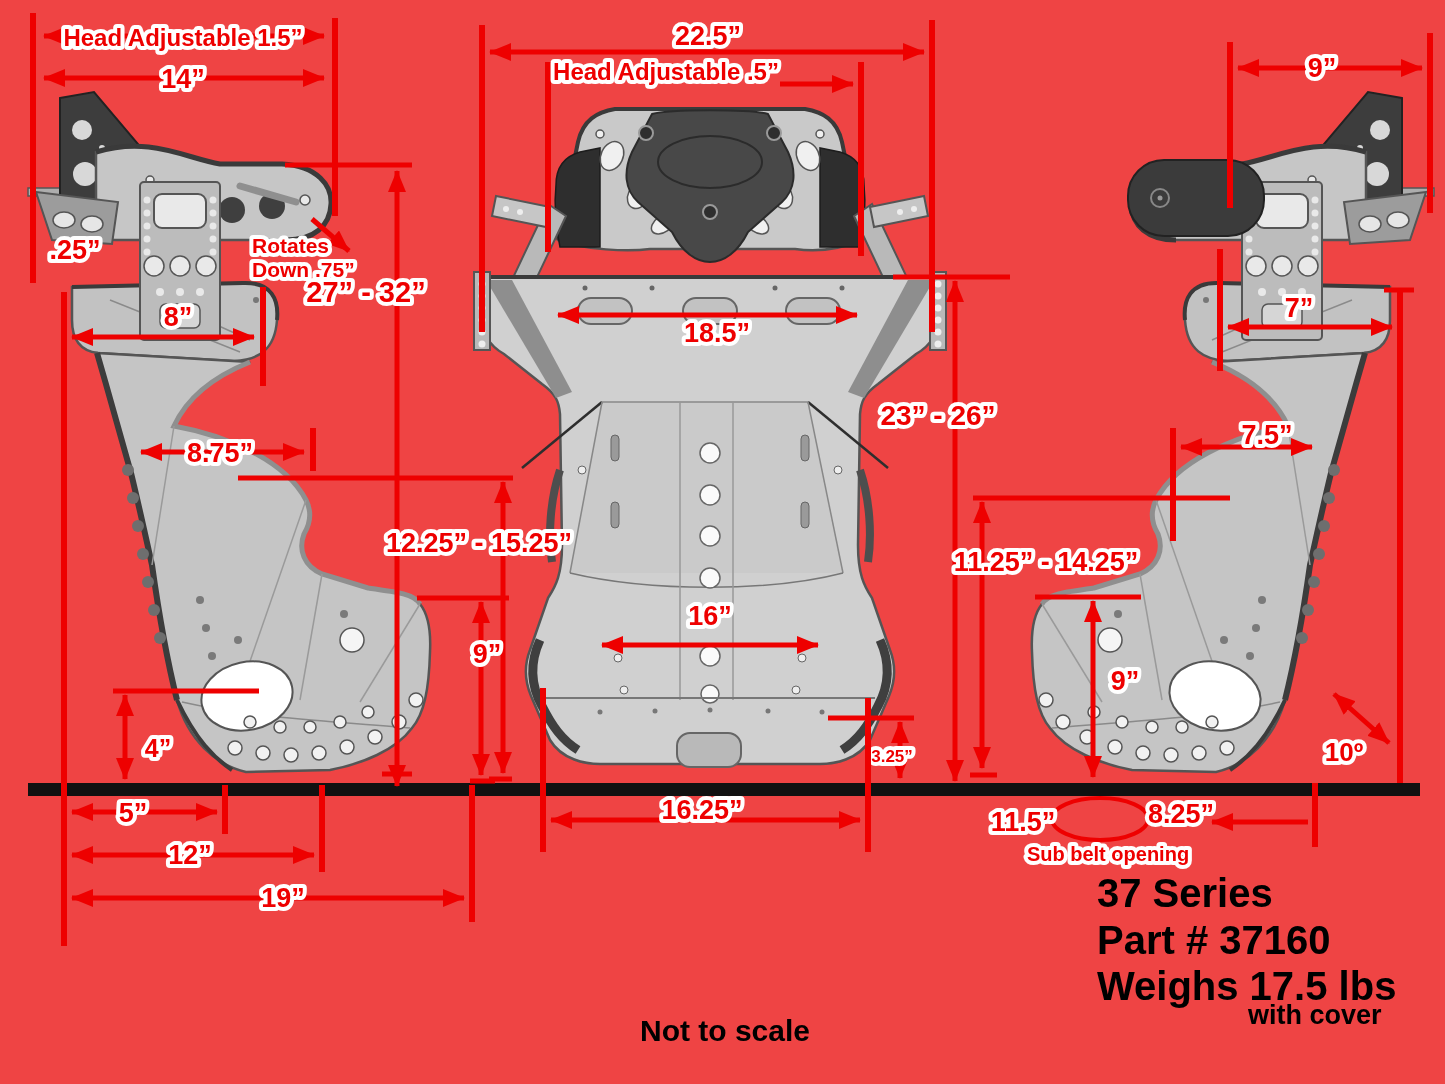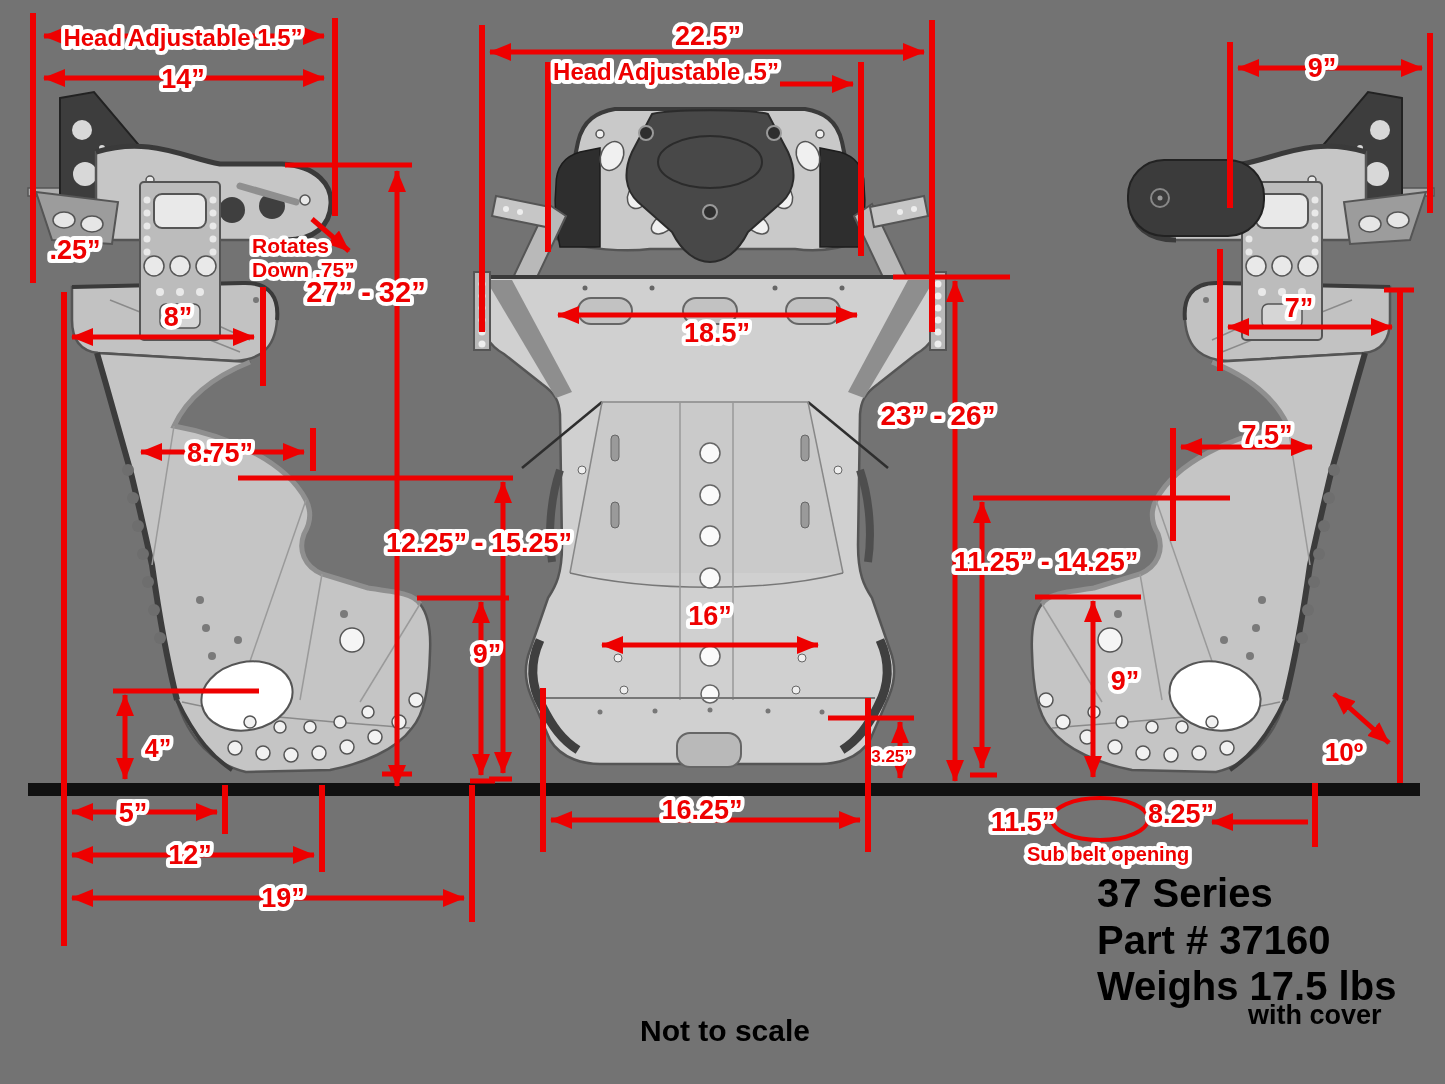--- a/index.html
+++ b/index.html
@@ -1,16 +1,16 @@
 <!DOCTYPE html>
 <html><head>
 <meta charset="utf-8">
 <style>
   html,body{margin:0;padding:0;background:#ffffff;}
-  .canvas{position:relative;width:1445px;height:1084px;background:#737373;overflow:hidden;
+  .canvas{position:relative;width:1445px;height:1084px;background:#ef4444;overflow:hidden;
           font-family:"Liberation Sans","DejaVu Sans",sans-serif;}
   svg{position:absolute;left:0;top:0;}
   text{font-family:"Liberation Sans","DejaVu Sans",sans-serif;}
   .rlab{fill:#ee0000;font-weight:bold;font-size:27px;text-anchor:middle;
         paint-order:stroke fill;stroke:#ffffff;stroke-width:8;stroke-linejoin:round;}
   .rlab-md{font-size:24px;}
   .rlab-sm{font-size:21px;text-anchor:start;}
   .rlab-xs{font-size:17px;}
   .blab{fill:#000000;font-weight:bold;font-size:40px;text-anchor:start;}
   .blab-sm{font-size:27px;}

